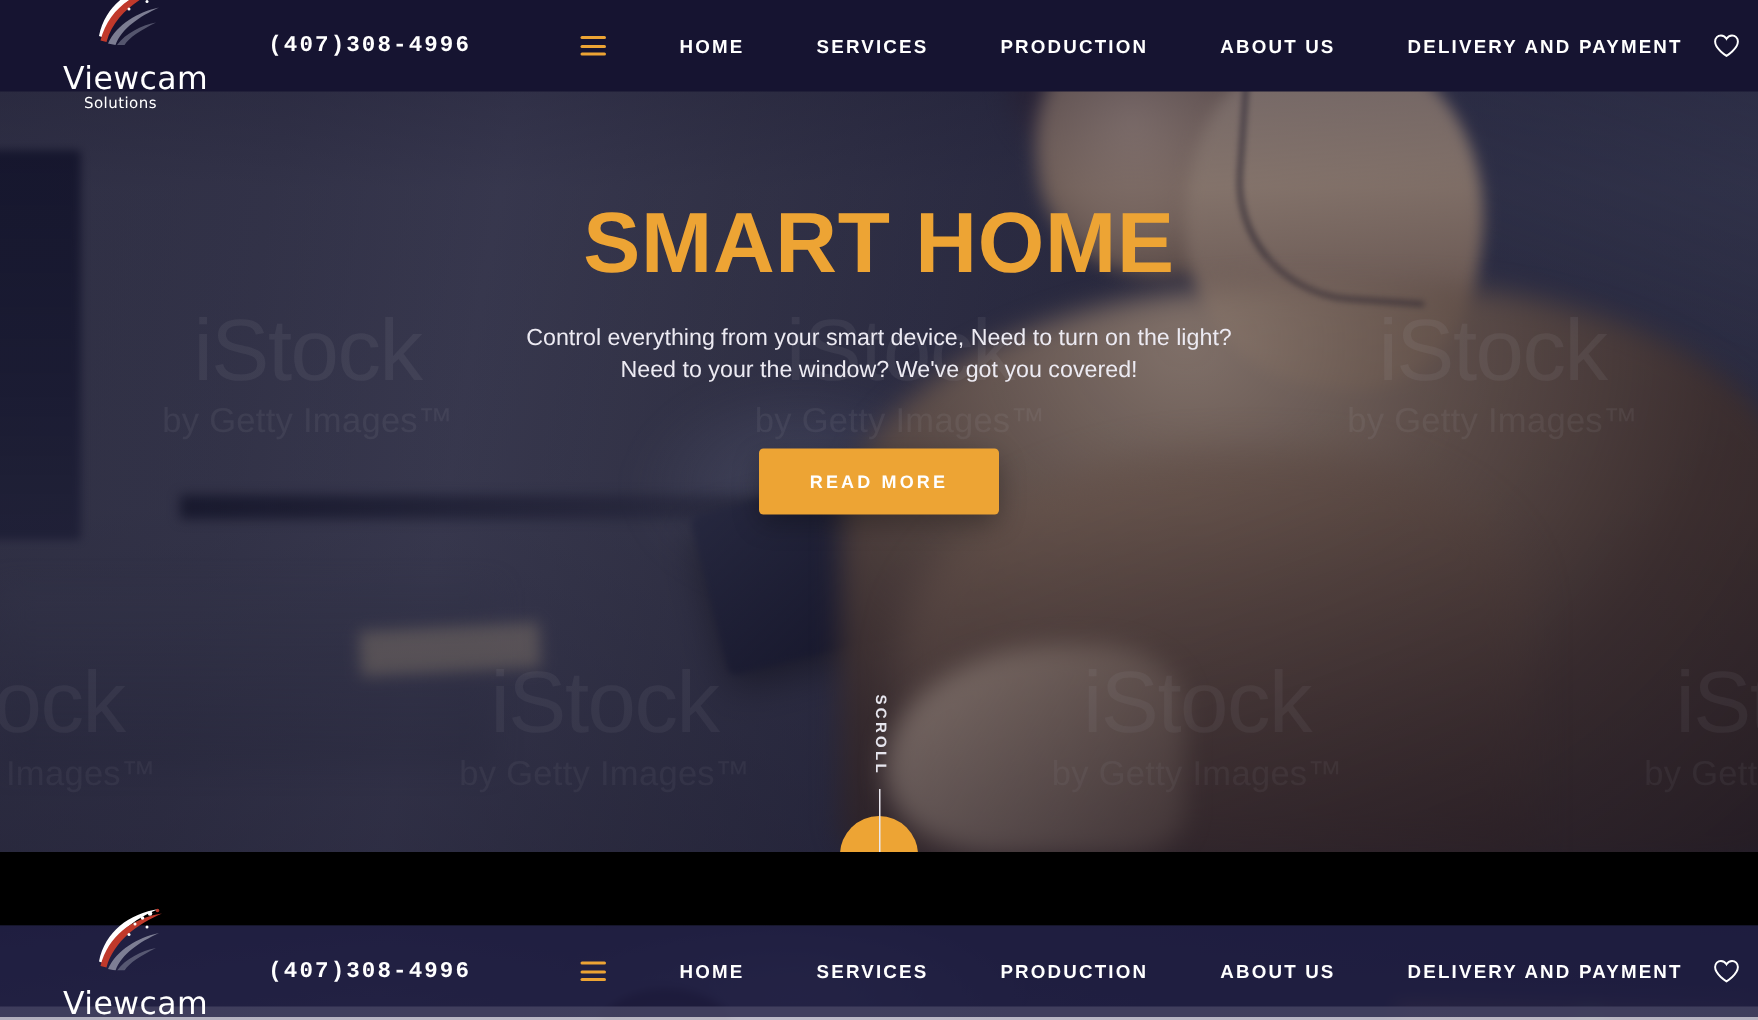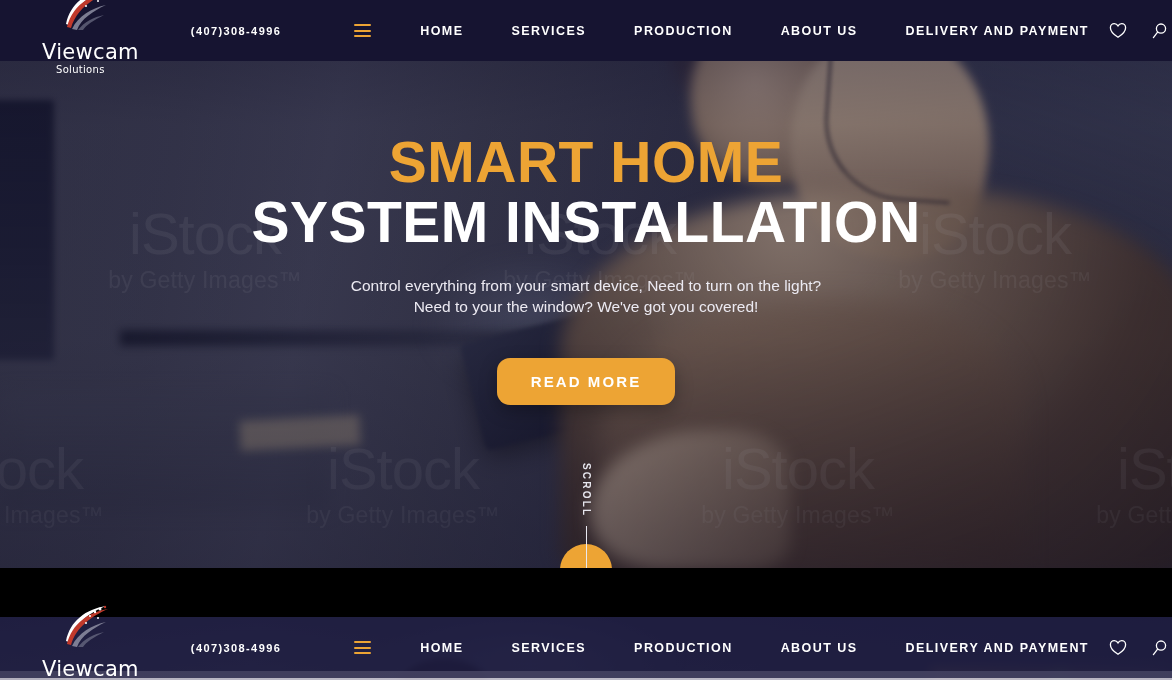--- a/index.html
+++ b/index.html
@@ -210,26 +210,27 @@
   .logo-text {
     margin-left: 4px;
     color: #fff;
     line-height: 1;
     font-family: "DejaVu Sans", sans-serif;
   }
   .logo-text .ln1 { font-size: 21px; letter-spacing: .3px; display: block; }
   .logo-text .ln2 { font-size: 10px; letter-spacing: .3px; display: block; margin-top: 2px; margin-left: 14px; }
 
   .phone {
-    margin-left: 52px;
+    margin-left: 40px;
     color: #fff;
-    font-size: 11px;
+    font-size: 15px;
     font-weight: 700;
     letter-spacing: 1.4px;
     white-space: nowrap;
+    font-family: Liberation Mono, monospace;
   }
 
   .nav {
     display: flex;
     align-items: center;
     margin-left: 73px;
     gap: 12px;
   }
   .burger {
     width: 17px; height: 13px;
@@ -303,23 +304,23 @@
     color: #eceaf2;
     font-size: 15.5px;
     font-weight: 400;
     line-height: 1.38;
   }
   .cta {
     margin-top: 41px;
     background: #eda434;
     color: #fff;
     border: none;
-    border-radius: 13px;
+    border-radius: 3px;
     padding: 15px 34px;
-    font-size: 15px;
+    font-size: 12px;
     font-weight: 700;
     letter-spacing: 2.1px;
     font-family: "Liberation Sans", sans-serif;
     cursor: pointer;
     pointer-events: auto;
     box-shadow: 0 6px 18px rgba(0,0,0,.28);
   }
 
   
   .scroll-ind {
@@ -471,21 +472,20 @@
         <span class="wm-main">iStock</span>
         <span class="wm-sub">by Getty Images™</span>
       </div>
     </div>
 
     <div class="hero-tint"></div>
 
     <div class="hero-content">
       <h1 class="hero-title">
         <span class="l1">SMART HOME</span>
-        <span class="l2">SYSTEM INSTALLATION</span>
       </h1>
       <p class="hero-sub">
         <span>Control everything from your smart device, Need to turn on the light?</span><br>
         <span>Need to your the window? We've got you covered!</span>
       </p>
       <button class="cta">READ MORE</button>
     </div>
 
     <div class="scroll-ind">
       <span class="scroll-label">SCROLL</span>

